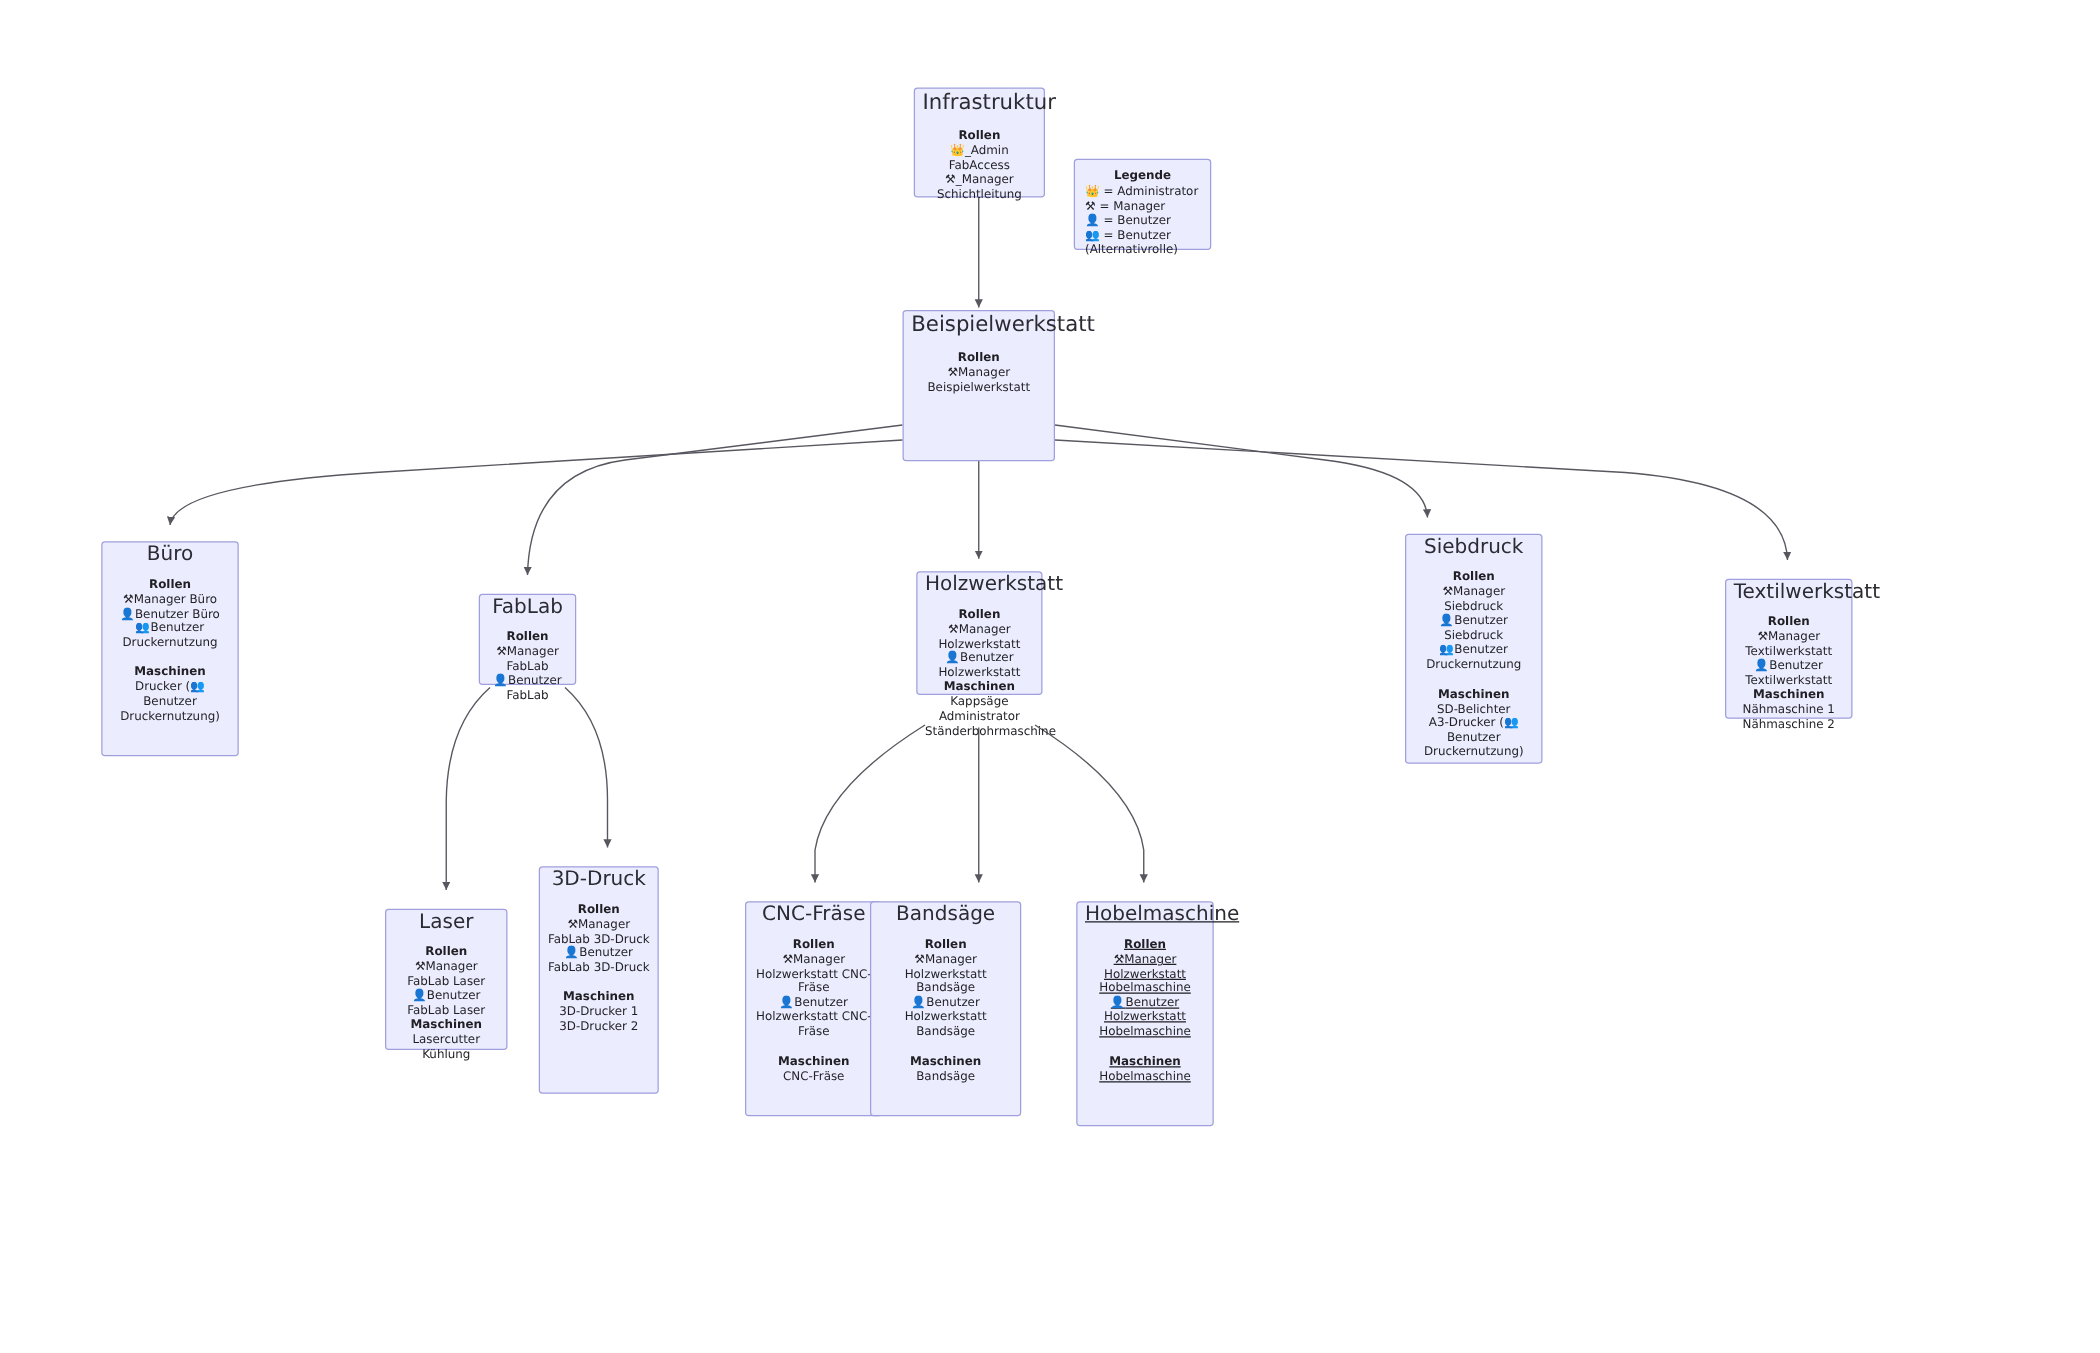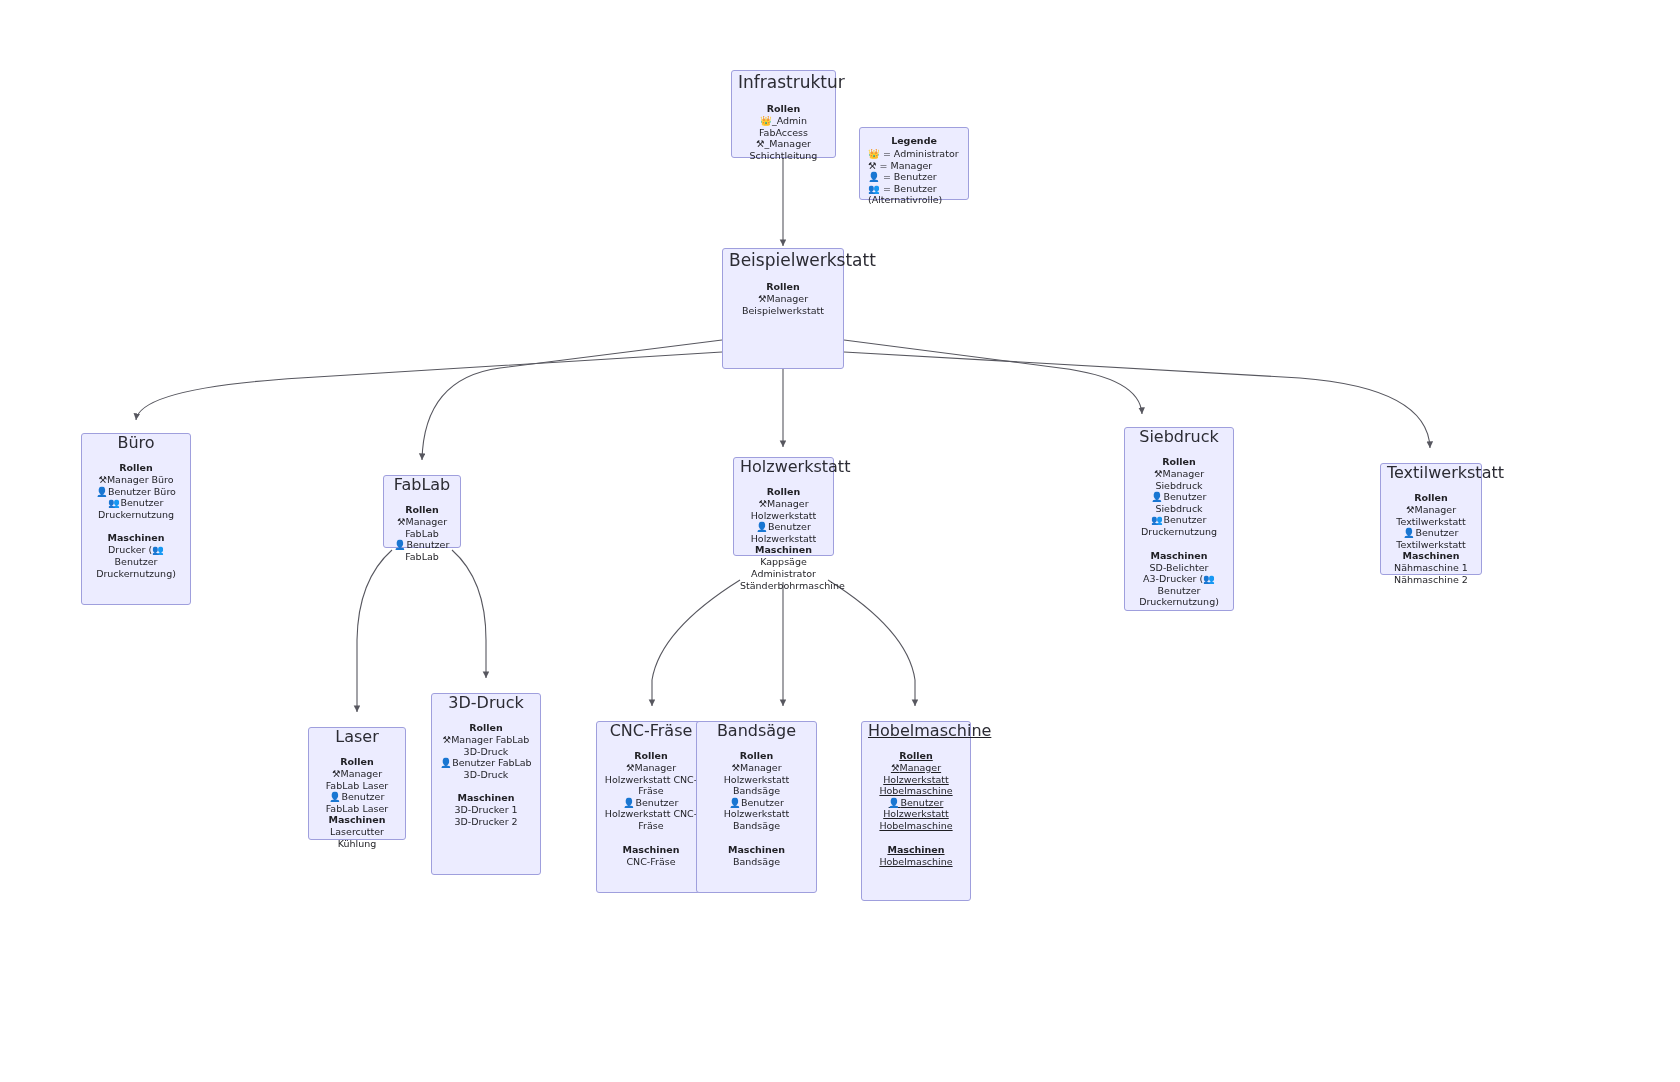--- a/index.html
+++ b/index.html
@@ -210,21 +210,21 @@
   <div class="node" style="left:308px; top:727px; width:98px; height:113px;">
     <div class="node-title small">Laser</div>
     <div class="section-head">Rollen</div>
     <div class="item"><span class="ic">⚒</span><span>Manager FabLab Laser</span></div>
     <div class="item"><span class="ic">👤</span><span>Benutzer FabLab Laser</span></div>
     <div class="section-head">Maschinen</div>
     <div class="item">Lasercutter</div>
     <div class="item">Kühlung</div>
   </div>
 
-  <div class="node" style="left:431px; top:693px; width:110px; height:182px;">
+  <div class="node" style="left:431px; top:693px; width:96px; height:182px;">
     <div class="node-title small">3D-Druck</div>
     <div class="section-head">Rollen</div>
     <div class="item"><span class="ic">⚒</span><span>Manager FabLab 3D-Druck</span></div>
     <div class="item"><span class="ic">👤</span><span>Benutzer FabLab 3D-Druck</span></div>
     <div class="spacer"></div>
     <div class="section-head">Maschinen</div>
     <div class="item">3D-Drucker 1</div>
     <div class="item">3D-Drucker 2</div>
   </div>
 

